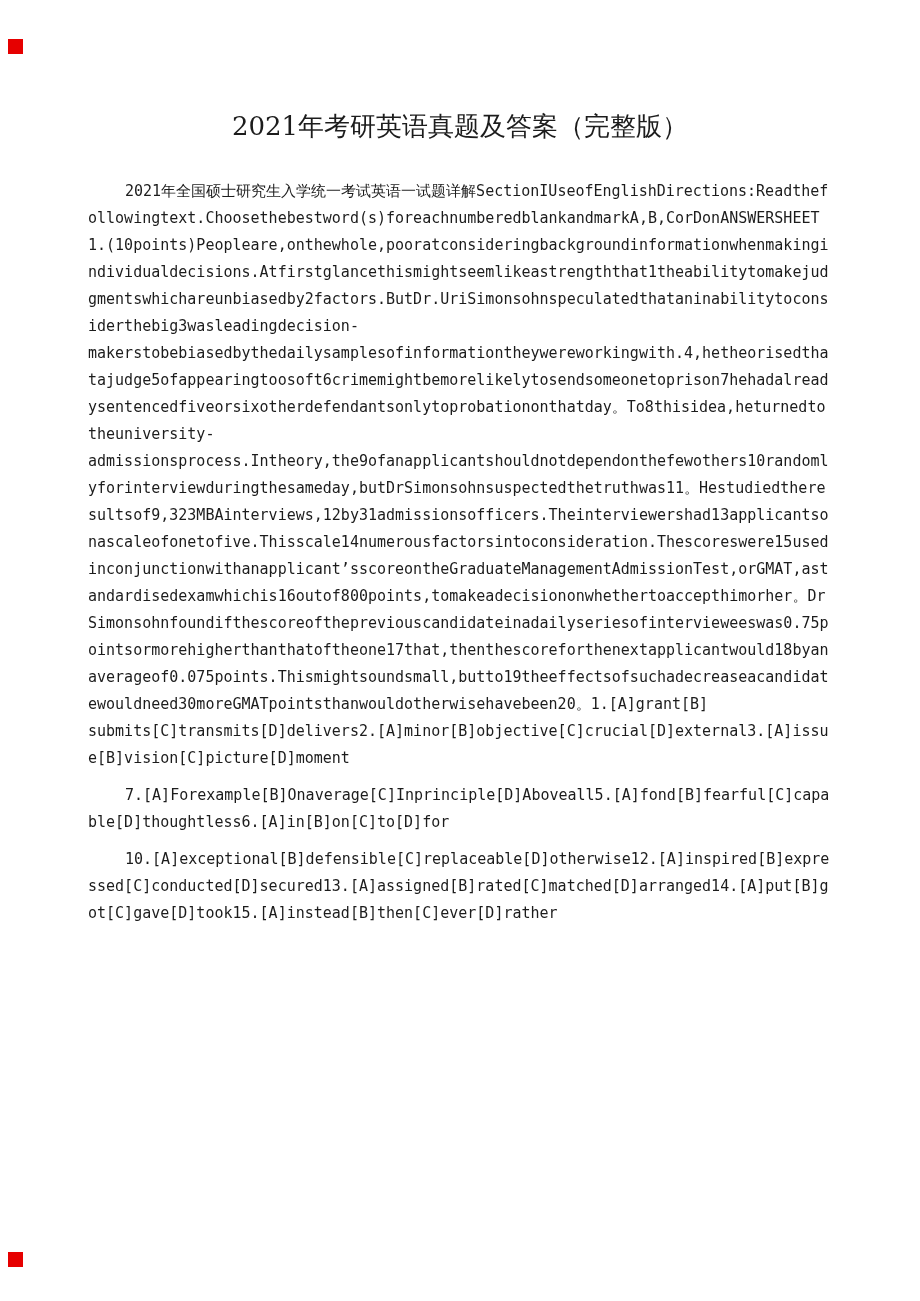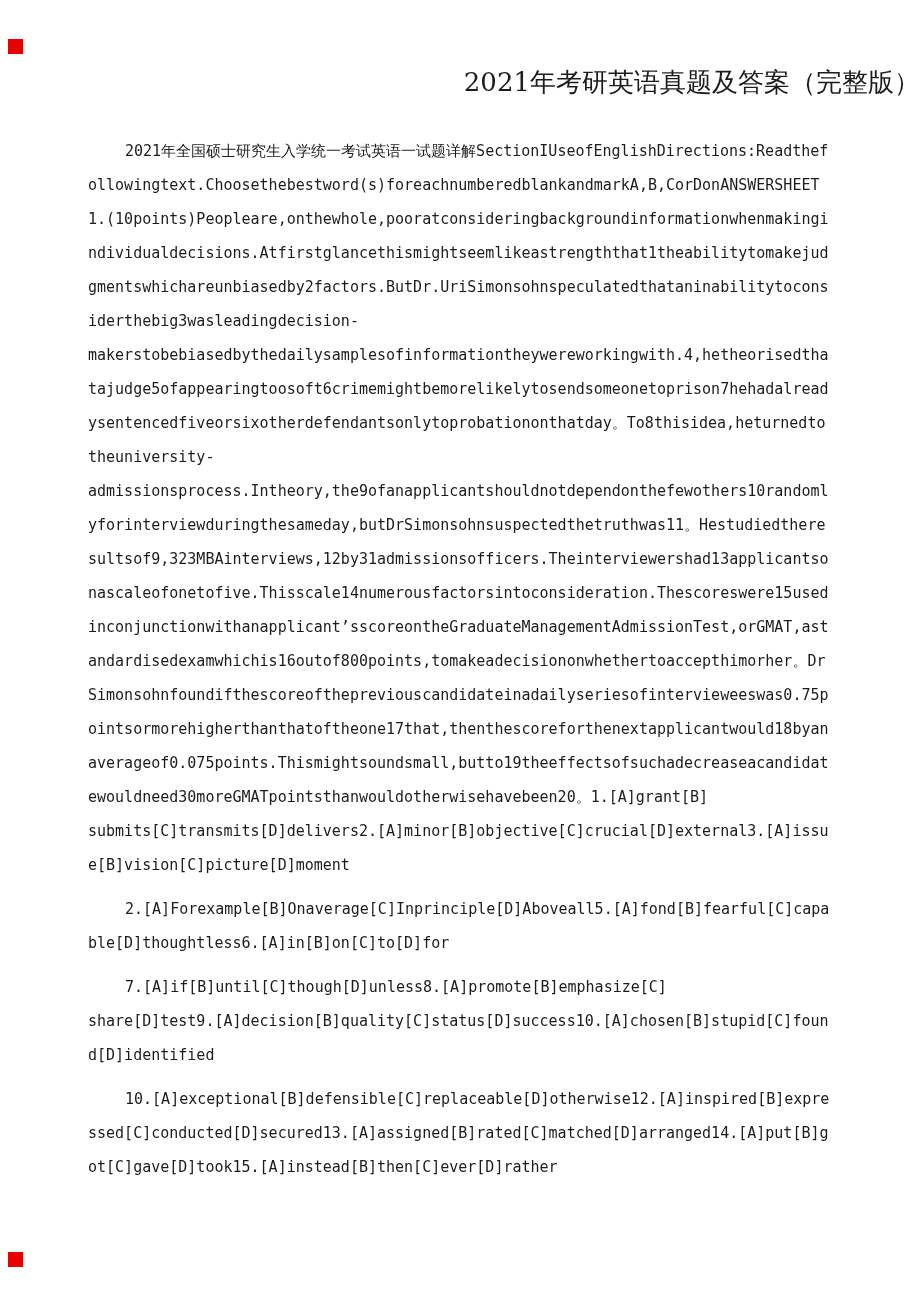--- a/index.html
+++ b/index.html
@@ -15,53 +15,51 @@
   .red-marker {
     position: absolute;
     left: 8px;
     width: 15px;
     height: 15px;
   }
   .red-marker.top { top: 39px; }
   .red-marker.bottom { top: 1252px; }
   .doc-title {
     margin: 0;
-    padding-top: 64px;
-    text-align: right;
+    padding-top: 108px;
+    text-align: center;
     font-family: "DejaVu Serif", "Liberation Serif", serif;
     font-size: 26px;
     font-weight: normal;
     line-height: 36px;
     color: #1c1c1c;
   }
   .doc-body {
     width: 744px;
     margin: 34px 0 0 88px;
   }
   .doc-body p {
     margin: 0 0 10px 0;
     font-size: 15px;
-    line-height: 34px;
+    line-height: 27px;
     white-space: pre-wrap;
     word-break: break-all;
     overflow-wrap: break-word;
     text-indent: 37px;
   }
 </style>
 </head>
 <body>
 
 <div class="red-marker top" style="background-color: rgb(230, 0, 0);"></div>
 
 <h1 class="doc-title">2021年考研英语真题及答案（完整版）</h1>
 
 <div class="doc-body">
   <p>2021年全国硕士研究生入学统一考试英语一试题详解SectionIUseofEnglishDirections:Readthefollowingtext.Choosethebestword(s)foreachnumberedblankandmarkA,B,CorDonANSWERSHEET1.(10points)Peopleare,onthewhole,pooratconsideringbackgroundinformationwhenmakingindividualdecisions.Atfirstglancethismightseemlikeastrengththat1theabilitytomakejudgmentswhichareunbiasedby2factors.ButDr.UriSimonsohnspeculatedthataninabilitytoconsiderthebig3wasleadingdecision-
 makerstobebiasedbythedailysamplesofinformationtheywereworkingwith.4,hetheorisedthatajudge5ofappearingtoosoft6crimemightbemorelikelytosendsomeonetoprison7hehadalreadysentencedfiveorsixotherdefendantsonlytoprobationonthatday。To8thisidea,heturnedtotheuniversity-
 admissionsprocess.Intheory,the9ofanapplicantshouldnotdependonthefewothers10randomlyforinterviewduringthesameday,butDrSimonsohnsuspectedthetruthwas11。Hestudiedtheresultsof9,323MBAinterviews,12by31admissionsofficers.Theinterviewershad13applicantsonascaleofonetofive.Thisscale14numerousfactorsintoconsideration.Thescoreswere15usedinconjunctionwithanapplicant’sscoreontheGraduateManagementAdmissionTest,orGMAT,astandardisedexamwhichis16outof800points,tomakeadecisiononwhethertoaccepthimorher。DrSimonsohnfoundifthescoreofthepreviouscandidateinadailyseriesofintervieweeswas0.75pointsormorehigherthanthatoftheone17that,thenthescoreforthenextapplicantwould18byanaverageof0.075points.Thismightsoundsmall,butto19theeffectsofsuchadecreaseacandidatewouldneed30moreGMATpointsthanwouldotherwisehavebeen20。1.[A]grant[B]
 submits[C]transmits[D]delivers2.[A]minor[B]objective[C]crucial[D]external3.[A]issue[B]vision[C]picture[D]moment</p>
-  <p>2.[A]Forexample[B]Onaverage[C]Inprinciple[D]Aboveall5.[A]fond[B]fearful[C]capable[D]thoughtless6.[A]in[B]on[C]to[D]for</p>
-  <p>7.[A]if[B]until[C]though[D]unless8.[A]promote[B]emphasize[C]
-share[D]test9.[A]decision[B]quality[C]status[D]success10.[A]chosen[B]stupid[C]found[D]identified</p>
+  <p>7.[A]Forexample[B]Onaverage[C]Inprinciple[D]Aboveall5.[A]fond[B]fearful[C]capable[D]thoughtless6.[A]in[B]on[C]to[D]for</p>
   <p>10.[A]exceptional[B]defensible[C]replaceable[D]otherwise12.[A]inspired[B]expressed[C]conducted[D]secured13.[A]assigned[B]rated[C]matched[D]arranged14.[A]put[B]got[C]gave[D]took15.[A]instead[B]then[C]ever[D]rather</p>
 </div>
 
 <div class="red-marker bottom" style="background-color: rgb(230, 0, 0);"></div>
 
 </body></html>

